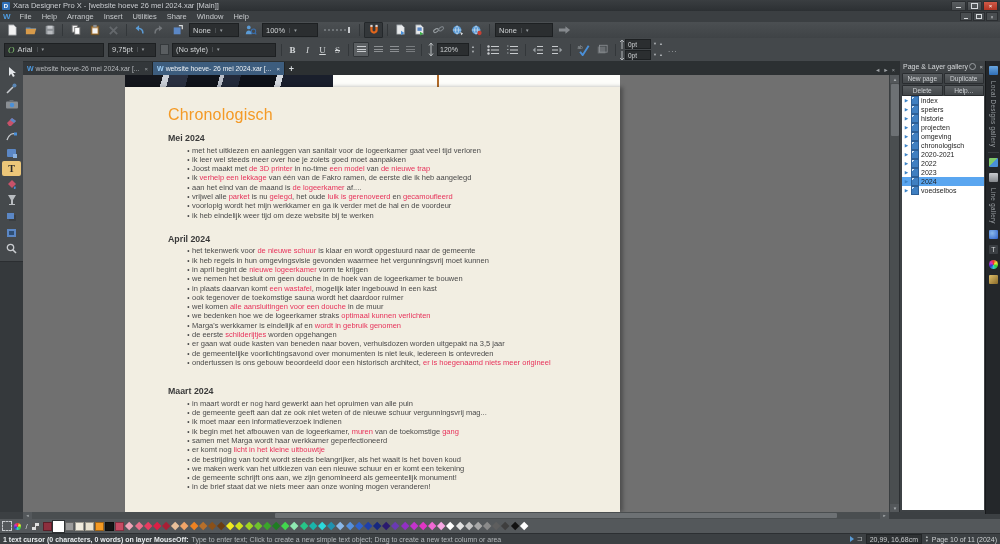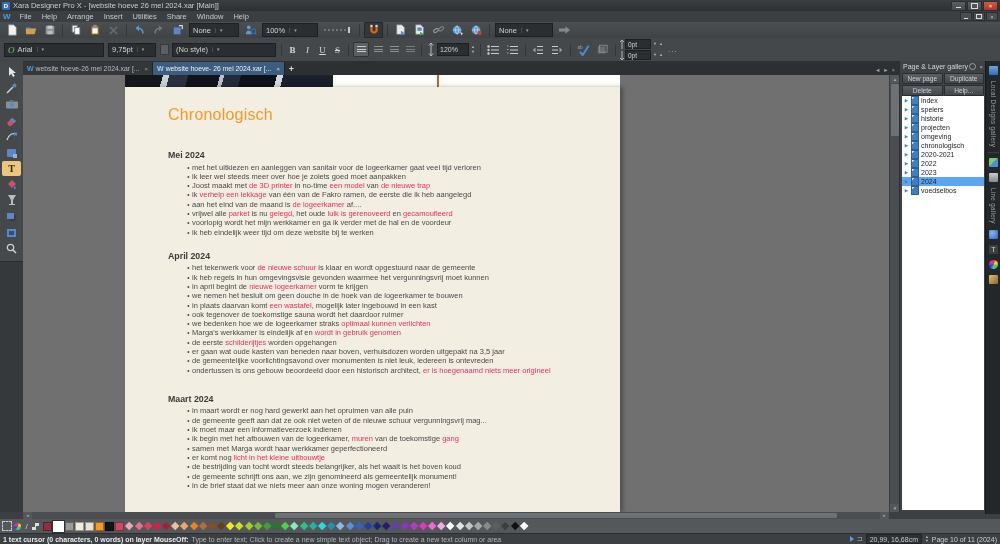--- a/index.html
+++ b/index.html
@@ -63,21 +63,21 @@
   .canvas{left:23px;top:75px;width:866px;height:437px;background:#707070;overflow:hidden}
   .remnant-photo{position:absolute;left:102px;top:0;width:208px;height:12px;background:
      linear-gradient(105deg,#14161c 0 18%,#c9ced6 18% 21%,#2a3040 21% 30%,#10131a 30% 45%,#b9bec8 45% 47%,#232a3a 47% 55%,#0e1118 55% 72%,#d4d8de 72% 75%,#1a1f2c 75% 100%)}
   .remnant-white{position:absolute;left:310px;top:0;width:287px;height:12px;background:#fdfdfa}
   .remnant-line{position:absolute;left:414px;top:0;width:2px;height:12px;background:#b06a28}
   .page{position:absolute;left:102px;top:12px;width:495px;height:425px;background:var(--page-bg,#f2eee2);
         box-shadow:3px 0 4px rgba(0,0,0,.3);color:#464646}
   .page-inner{padding:19px 28px 0 43px}
   .doc-title{font-size:16px;color:var(--accent-orange,#f49a26);margin:0 0 9px 0;letter-spacing:.2px}
   .section{margin-top:14px}
-  .section:nth-of-type(2){margin-top:26px}
+  .section:nth-of-type(2){margin-top:9px}
   .section:nth-of-type(4){margin-top:19px}
   .month-heading{font-size:8.8px;font-weight:bold;color:#3a3a3a}
   .bullets{margin-top:2.5px}
   .bullet{display:flex;font-size:7.5px;line-height:9.3px;color:#4a4a4a}
   .dot{width:7px;text-align:center;margin-left:17px;flex:none;font-size:6.5px}
   .btext{flex:1;white-space:nowrap;overflow:hidden}
   .hl{color:var(--red,#e7325a)}
   
   .vscroll{left:889px;top:75px;width:10px;height:437px;background:#4a4e50;border-left:1px solid #3a3e40}
   .varrow{position:absolute;left:0;width:10px;height:8px;background:#54585b;color:#a9adb0;font-size:4.5px;display:flex;align-items:center;justify-content:center}
@@ -580,20 +580,24 @@
             <div class="bullet">
               <span class="dot">•</span>
               <span class="btext"><span>in plaats daarvan komt </span><span class="hl">een wastafel</span><span>, mogelijk later ingebouwd in een kast</span></span>
             </div>
             <div class="bullet">
               <span class="dot">•</span>
               <span class="btext"><span>ook tegenover de toekomstige sauna wordt het daardoor ruimer</span></span>
             </div>
             <div class="bullet">
               <span class="dot">•</span>
+              <span class="btext"><span>wel komen </span><span class="hl">alle aansluitingen voor een douche</span><span> in de muur</span></span>
+            </div>
+            <div class="bullet">
+              <span class="dot">•</span>
               <span class="btext"><span>we bedenken hoe we de logeerkamer straks </span><span class="hl">optimaal kunnen verlichten</span></span>
             </div>
             <div class="bullet">
               <span class="dot">•</span>
               <span class="btext"><span>Marga's werkkamer is eindelijk af en </span><span class="hl">wordt in gebruik genomen</span></span>
             </div>
             <div class="bullet">
               <span class="dot">•</span>
               <span class="btext"><span>de eerste </span><span class="hl">schilderijtjes</span><span> worden opgehangen</span></span>
             </div>
@@ -634,20 +638,24 @@
               <span class="dot">•</span>
               <span class="btext"><span>samen met Marga wordt haar werkkamer geperfectioneerd</span></span>
             </div>
             <div class="bullet">
               <span class="dot">•</span>
               <span class="btext"><span>er komt nog </span><span class="hl">licht in het kleine uitbouwtje</span></span>
             </div>
             <div class="bullet">
               <span class="dot">•</span>
               <span class="btext"><span>de bestrijding van tocht wordt steeds belangrijker, als het waait is het boven koud</span></span>
+            </div>
+            <div class="bullet">
+              <span class="dot">•</span>
+              <span class="btext"><span>we maken werk van het uitkiezen van een nieuwe schuur en er komt een tekening</span></span>
             </div>
             <div class="bullet">
               <span class="dot">•</span>
               <span class="btext"><span>de gemeente schrijft ons aan, we zijn genomineerd als gemeentelijk monument!</span></span>
             </div>
             <div class="bullet">
               <span class="dot">•</span>
               <span class="btext"><span>in de brief staat dat we niets meer aan onze woning mogen veranderen!</span></span>
             </div>
           </div>

